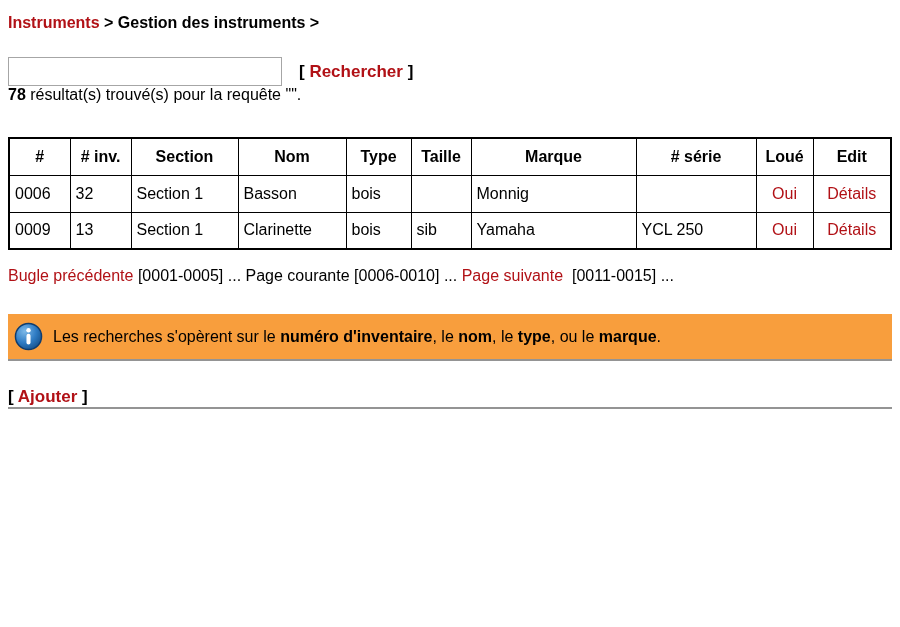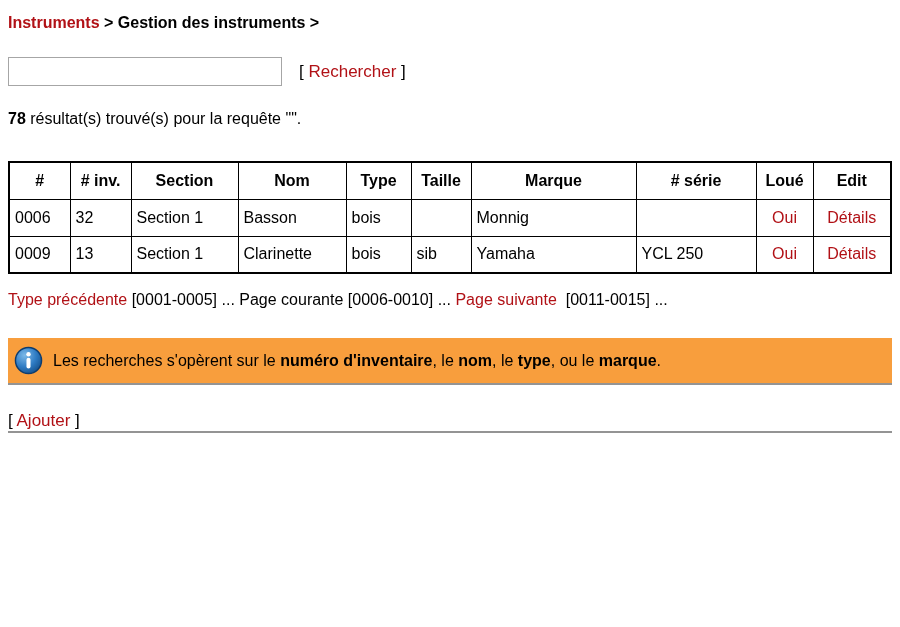--- a/index.html
+++ b/index.html
@@ -15,26 +15,26 @@
   .breadcrumb { margin-top: 6px; font-weight: bold; font-size: 16px; white-space: pre; }
   .red-link { color: var(--red); cursor: pointer; text-decoration: none; }
   .black-part { color: #000; }
 
   
   .search-row { margin-top: 25px; display: flex; align-items: center; }
   .search-input {
     width: 274px; height: 29px; border: 1px solid #a6a6a6; background: #fff;
     font-family: inherit; font-size: 15px; padding: 2px 6px; outline: none;
   }
-  .bracket-link { margin-left: 17px; font-weight: normal; font-size: 17px; white-space: pre; cursor: pointer; }
+  .bracket-link { margin-left: 17px; font-weight: bold; font-size: 17px; white-space: pre; cursor: pointer; }
   .bracket-link .bracket { color: #000; }
   .bracket-link .label { color: var(--red); }
 
   
-  .results { margin-top: 24px; white-space: pre; }
+  .results { white-space: pre; }
   .results .count { font-weight: bold; }
 
   
   table.inv {
     margin-top: 33px; border-collapse: collapse; table-layout: fixed; width: 882px;
     border: 2px solid #000; font-size: 16px;
   }
   table.inv th, table.inv td { border: 1px solid #000; padding: 8px 5px; height: 37px; overflow: hidden; }
   table.inv th { font-weight: bold; text-align: center; padding: 8px 3px; }
   table.inv td { text-align: left; }
@@ -123,21 +123,21 @@
           <td>bois</td>
           <td>sib</td>
           <td>Yamaha</td>
           <td>YCL 250</td>
           <td class="center red-text">Oui</td>
           <td class="center"><span class="red-link">Détails</span></td>
         </tr>
       </tbody>
   </table>
 
-  <div class="pagination"><span class="red-link">Type précédente</span><span> [0001-0005] ... Page courante [0006-0010] ... </span><span class="red-link">Page suivante</span><span>  [0011-0015] ...</span></div>
+  <div class="pagination"><span class="red-link">Bugle précédente</span><span> [0001-0005] ... Page courante [0006-0010] ... </span><span class="red-link">Page suivante</span><span>  [0011-0015] ...</span></div>
 
   <div class="infobox">
     <svg class="info-icon" viewBox="0 0 30 30">
       <defs>
         <radialGradient id="ig" cx="35%" cy="30%" r="80%">
           <stop offset="0%" stop-color="#7db9e8"></stop>
           <stop offset="55%" stop-color="#2f7cc4"></stop>
           <stop offset="100%" stop-color="#134d87"></stop>
         </radialGradient>
       </defs>

